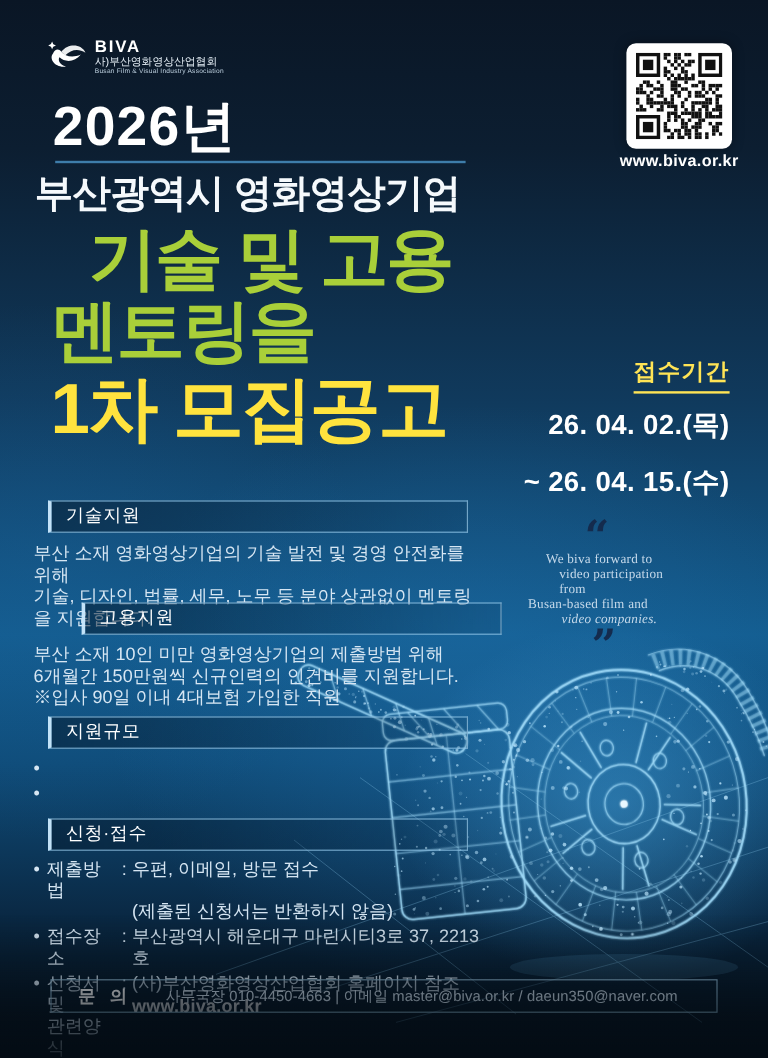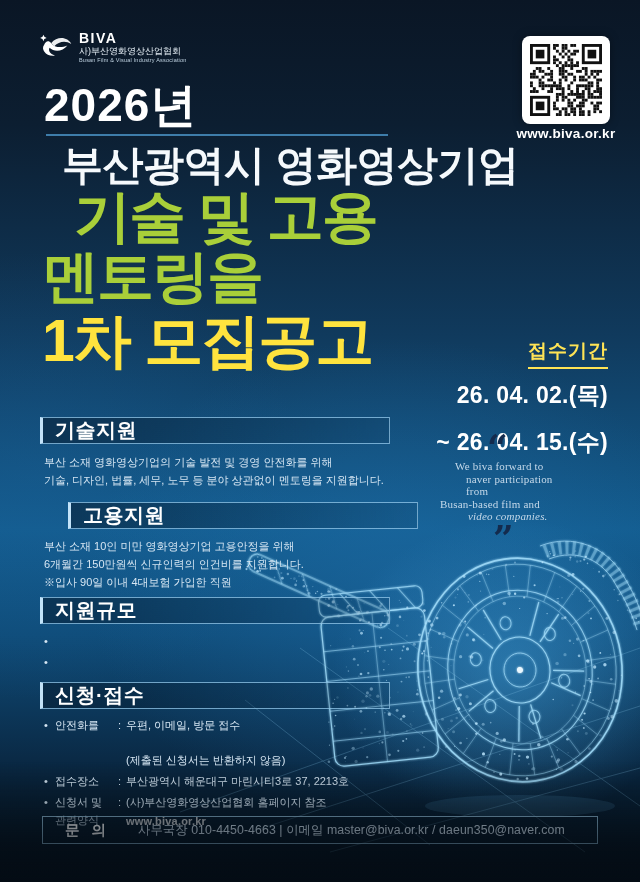--- a/index.html
+++ b/index.html
@@ -27,49 +27,49 @@
   .qr{position:absolute;left:522px;top:36px;width:88px;height:88px;background:#fff;border-radius:8px;
       display:flex;align-items:center;justify-content:center;box-shadow:0 0 10px rgba(0,0,0,.35);}
   .qr svg{width:72px;height:72px;}
   .qr-caption{position:absolute;left:505px;top:126px;width:122px;text-align:center;
       font-size:13.5px;font-weight:800;color:#fff;letter-spacing:.3px;}
 
   
   .year{position:absolute;left:44px;top:82px;font-size:46px;font-weight:800;color:#fff;
         letter-spacing:1px;line-height:1;}
   .title-divider{position:absolute;left:46px;top:134px;width:342px;height:2px;background:rgba(72,142,192,.85);}
-  .subtitle{position:absolute;left:62px;top:145px;font-size:41px;font-weight:800;color:#f5f9fc;
+  .subtitle{position:absolute;left:29px;top:145px;font-size:32px;font-weight:800;color:#f5f9fc;
         letter-spacing:-.5px;line-height:1;}
   .big{position:absolute;left:42px;font-weight:800;letter-spacing:-2px;line-height:1;}
   .t1{top:188px;font-size:57px;color:#a9cf39;margin-left:32px;}
   .t2{top:248px;font-size:57px;color:#a9cf39;}
   .t3{top:312px;font-size:59px;color:#ffe33e;}
 
   
   .period{position:absolute;right:32px;top:297px;text-align:right;}
   .period-label{display:inline-block;font-size:19px;font-weight:800;color:#ffe455;
-      border-bottom:2px solid #ffe455;padding-bottom:3px;letter-spacing:1px;margin-top:41px;}
+      border-bottom:2px solid #ffe455;padding-bottom:3px;letter-spacing:1px;}
   .period-date{font-size:23px;font-weight:800;color:#fff;letter-spacing:.3px;}
   .pd1{margin-top:11px;} .pd2{margin-top:16px;}
 
   
   .quote{position:absolute;left:440px;top:440px;width:130px;color:#c5d9ea;
       font-family:"Liberation Serif",serif;font-size:11px;line-height:12.5px;letter-spacing:.2px;}
   .qmark{font-family:"DejaVu Serif",serif;font-size:36px;line-height:14px;color:#142b4d;font-weight:bold;}
   .qopen{margin-left:47px;margin-bottom:6px;}
   .qclose{margin-left:53px;margin-top:8px;}
   .ql1{margin-left:15px;} .ql2{margin-left:26px;} .ql3{margin-left:0;} .ql4{margin-left:28px;font-style:italic;}
 
   
   .sec-head{position:absolute;left:40px;width:350px;height:27px;box-sizing:border-box;
       border:1px solid rgba(150,205,240,.75);border-left:3px solid rgba(205,235,255,.95);
       background:linear-gradient(90deg,rgba(6,28,48,.55),rgba(6,28,48,.10));
-      color:#fff;font-size:20px;font-weight:700;line-height:24px;padding-left:12px;letter-spacing:.5px;}
+      color:#fff;font-size:15px;font-weight:400;line-height:24px;padding-left:12px;letter-spacing:.5px;}
   .sh1{top:417px;} .sh2{top:502px;margin-left:28px;} .sh3{top:597px;} .sh4{top:682px;}
-  .sec-body{position:absolute;left:44px;width:372px;color:#d6e6f3;font-size:11px;line-height:18px;}
+  .sec-body{position:absolute;left:28px;width:372px;color:#d6e6f3;font-size:15px;line-height:18px;}
   .sb1{top:453px;} .sb2{top:537px;} .sb3{top:632px;} .sb4{top:716px;}
   .bullet-row{display:flex;margin-bottom:3px;}
   .bgl{width:11px;flex:none;color:#d6e6f3;}
   .arow{display:flex;margin-bottom:3px;}
   .alabel{width:58px;flex:none;}
   .acolon{width:13px;flex:none;text-align:center;}
   .aval{flex:1;}
   .anote{margin-top:17px;}
   .aurl{font-weight:800;color:#fff;margin-top:1px;letter-spacing:.2px;}
 
@@ -840,54 +840,54 @@
 
   <div class="period">
     <span class="period-label">접수기간</span>
     <div class="period-date pd1">26. 04. 02.(목)</div>
     <div class="period-date pd2">~ 26. 04. 15.(수)</div>
   </div>
 
   <div class="quote">
     <div class="qmark qopen">“</div>
     <div class="ql1">We biva forward to</div>
-    <div class="ql2">naver participation from</div>
+    <div class="ql2">video participation from</div>
     <div class="ql3">Busan-based film and</div>
     <div class="ql4">video companies.</div>
     <div class="qmark qclose">”</div>
   </div>
 
   <div class="sec-head sh1">기술지원</div>
   <div class="sec-body sb1">
     <div>부산 소재 영화영상기업의 기술 발전 및 경영 안전화를 위해</div>
     <div>기술, 디자인, 법률, 세무, 노무 등 분야 상관없이 멘토링을 지원합니다.</div>
   </div>
 
   <div class="sec-head sh2">고용지원</div>
   <div class="sec-body sb2">
-    <div>부산 소재 10인 미만 영화영상기업 고용안정을 위해</div>
+    <div>부산 소재 10인 미만 영화영상기업의 제출방법 위해</div>
     <div>6개월간 150만원씩 신규인력의 인건비를 지원합니다.</div>
     <div>※입사 90일 이내 4대보험 가입한 직원</div>
   </div>
 
   <div class="sec-head sh3">지원규모</div>
   <div class="sec-body sb3">
     <div class="bullet-row">
       <span class="bgl">•</span>
     </div>
     <div class="bullet-row">
       <span class="bgl">•</span>
     </div>
   </div>
 
   <div class="sec-head sh4">신청·접수</div>
   <div class="sec-body sb4">
     <div class="arow">
       <span class="bgl">•</span>
-      <span class="alabel">안전화를</span>
+      <span class="alabel">제출방법</span>
       <span class="acolon">:</span>
       <div class="aval">
         <div>우편, 이메일, 방문 접수</div>
         <div class="anote">(제출된 신청서는 반환하지 않음)</div>
       </div>
     </div>
     <div class="arow">
       <span class="bgl">•</span>
       <span class="alabel">접수장소</span>
       <span class="acolon">:</span>

